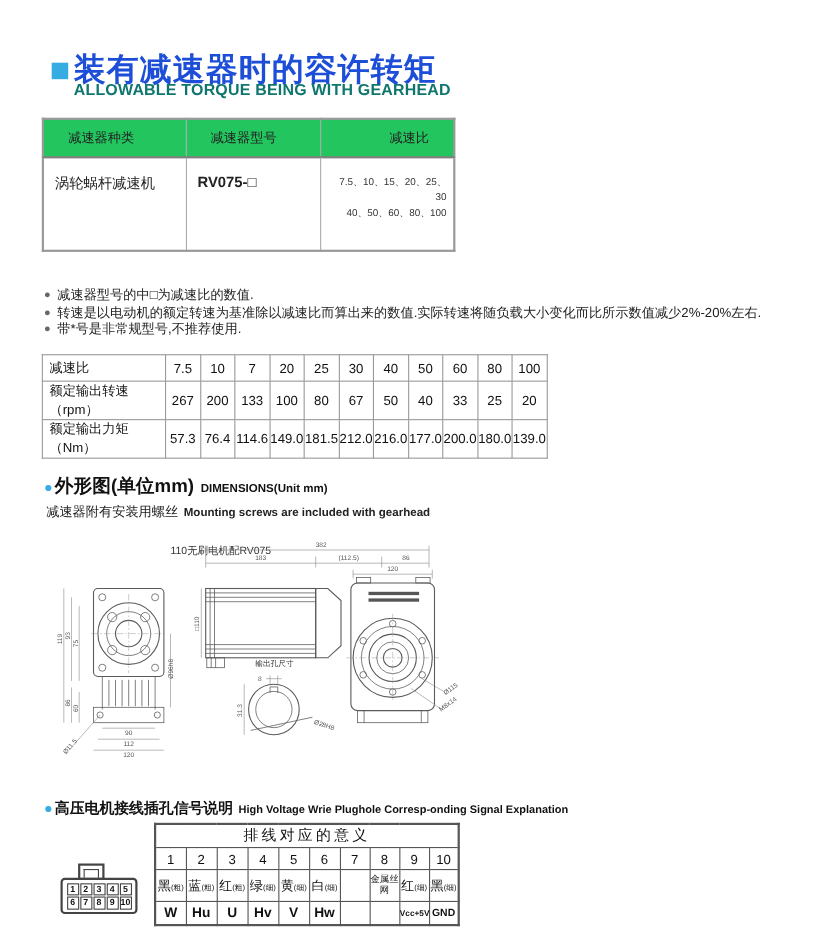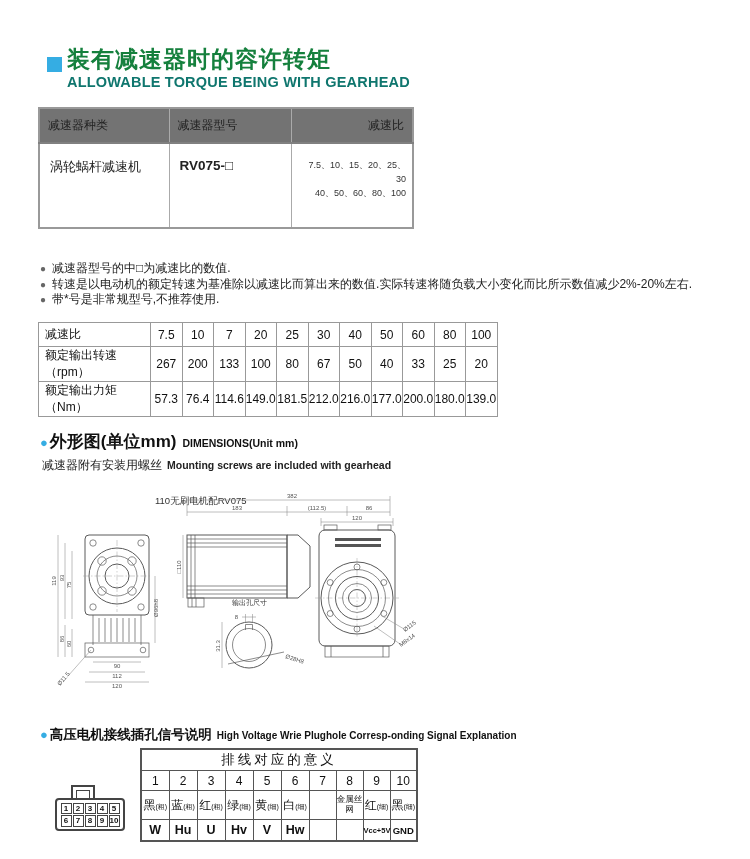--- a/index.html
+++ b/index.html
@@ -1,28 +1,28 @@
 <!DOCTYPE html>
 <html><head>
 <meta charset="utf-8">
 <style>
   html,body{margin:0;padding:0;background:#fff;}
   .page{position:relative;width:750px;height:859px;background:#ffffff;overflow:hidden;
         font-family:"Liberation Sans","DejaVu Sans",sans-serif;color:#1a1a1a;}
 
   
   .blue-sq{position:absolute;left:47px;top:57px;width:15px;height:15px;background:#35ade3;}
-  .title-cn{position:absolute;left:67px;top:44px;font-size:23px;font-weight:bold;letter-spacing:1px;color:#15803d;}
+  .title-cn{position:absolute;left:67px;top:44px;font-size:29px;font-weight:bold;letter-spacing:1px;color:#1d4ed8;}
   .title-en{position:absolute;left:67px;top:74px;font-size:14.5px;font-weight:bold;color:#0f766e;letter-spacing:.2px;}
 
   
   table{border-collapse:collapse;table-layout:fixed;}
   .t1{position:absolute;left:38px;top:107px;width:374px;border:2px solid #999;}
-  .t1 th{background:#737373;height:33px;font-weight:normal;font-size:12px;text-align:left;
-         padding:0 8px;border:1px solid #aaa;border-bottom:2px solid #808080;color:#222;}
+  .t1 th{background:#22c55e;height:33px;font-weight:normal;font-size:12px;text-align:left;
+         padding:0 22px;border:1px solid #aaa;border-bottom:2px solid #808080;color:#222;}
   .t1 th.ra{text-align:right;}
   .t1 td{height:68px;vertical-align:top;padding:14px 10px 0 10px;border:1px solid #aaa;font-size:13px;color:#222;}
   .t1 td.model{font-weight:bold;font-size:13.5px;}
   .t1 td.ratios{font-size:9px;text-align:right;line-height:1.55;padding-top:15px;padding-right:6px;color:#333;}
   .footnote{position:absolute;left:40px;top:214px;font-size:12px;color:#222;}
 
   
   .notes{position:absolute;left:40px;top:261px;font-size:12px;color:#222;}
   .note-line{display:flex;align-items:flex-start;height:15.5px;line-height:15.5px;}
   .note-bullet{color:#666;font-size:10px;margin-right:6px;line-height:15.5px;}

